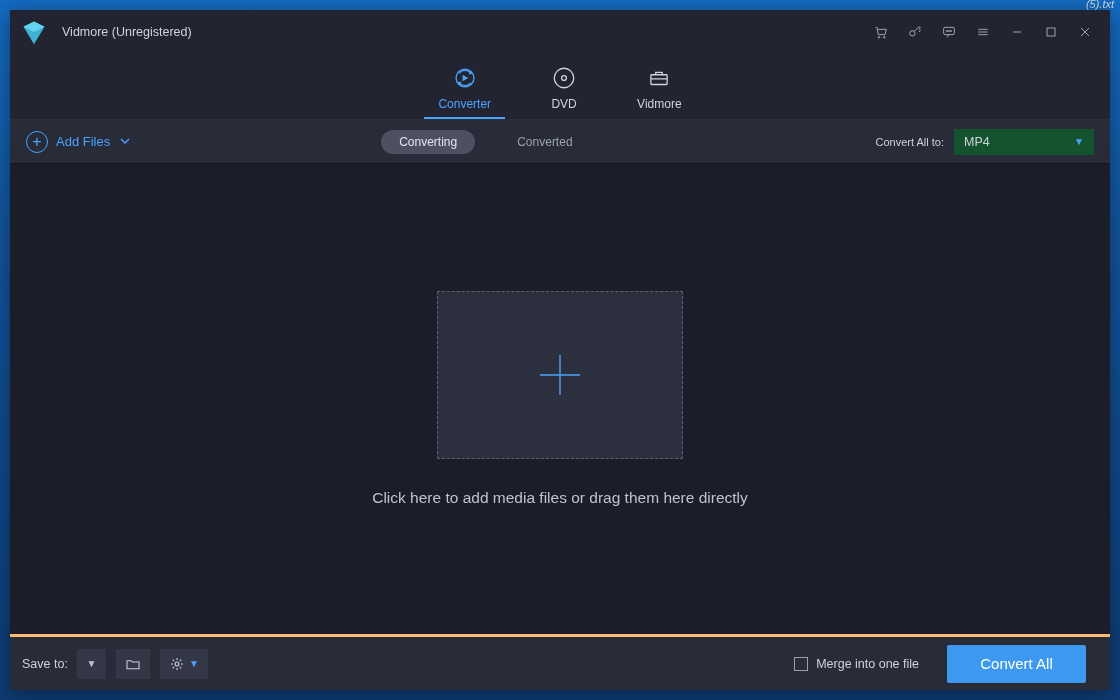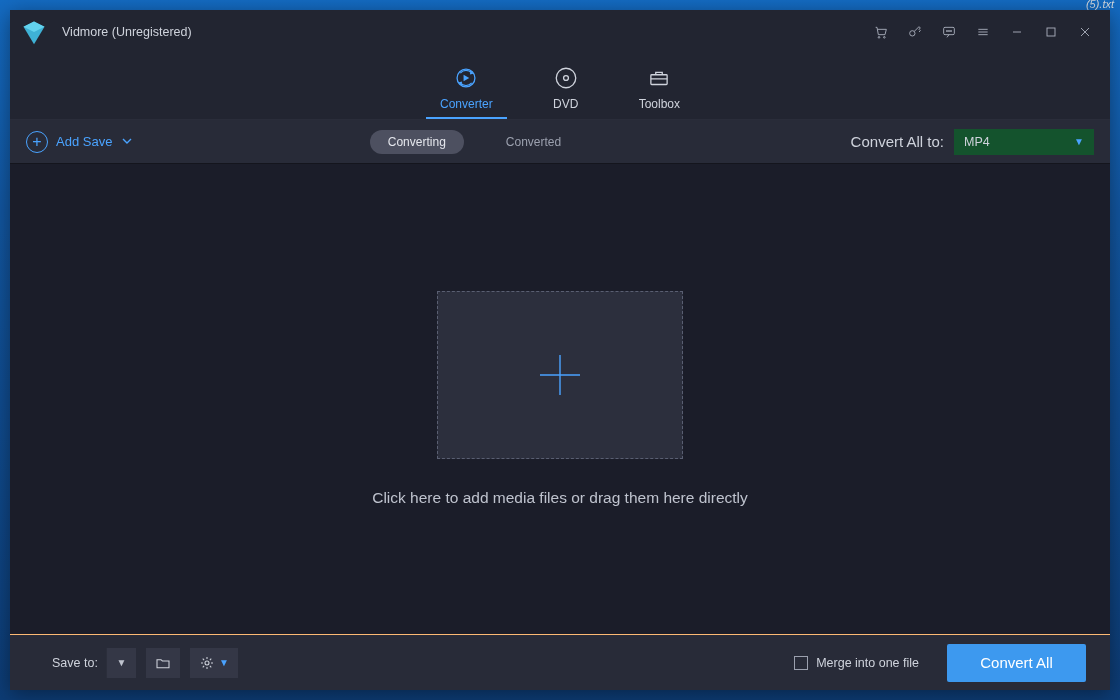--- a/index.html
+++ b/index.html
@@ -61,21 +61,21 @@
   width: 22px; height: 22px; border: 1.6px solid #4aa3ff; border-radius: 50%;
   display: flex; align-items: center; justify-content: center; font-size: 16px; line-height: 0;
 }
 .addfiles .chev { margin-left: 2px; }
 .center-toggle { flex: 1; display: flex; justify-content: center; align-items: center; gap: 24px; }
 .pill {
   background: #4d5060; color: #e4e6ec; font-size: 12px;
   padding: 5px 18px; border-radius: 14px; cursor: pointer;
 }
 .pill.inactive { background: transparent; color: #9ba0ae; }
-.convertall-label { color: #cfd3dc; font-size: 15px; margin-left: 34px; }
+.convertall-label { color: #cfd3dc; font-size: 11px; margin-left: 34px; }
 .select {
   width: 140px; height: 26px; background: #14532d; color: #cfd3dc;
   display: flex; align-items: center; justify-content: space-between;
   padding: 0 10px; font-size: 12.5px; cursor: pointer;
 }
 .select .tri { color: #4aa3ff; font-size: 10px; }
 
 
 .dropzone {
   flex: 1; background: #1b1d29; display: flex; flex-direction: column; align-items: center; justify-content: center;
@@ -83,22 +83,22 @@
 }
 .dropbox {
   width: 246px; height: 168px; border: 1px dashed #5a5f72; background: #2c2f3d;
   display: flex; align-items: center; justify-content: center;
 }
 .bigplus { width: 48px; height: 48px; stroke: #4aa3ff; stroke-width: 1.4; }
 .droptext { color: #bfc3ce; font-size: 15.5px; }
 
 
 .bottombar {
-  height: 56px; display: flex; align-items: center; padding: 0 24px 0 42px; gap: 10px;
-  background: #282b38; border-top: 1px solid #fdba74; text-align: right;
+  height: 56px; display: flex; align-items: center; padding: 0 24px 0 12px; gap: 10px;
+  background: #282b38; border-top: 3px solid #fdba74; text-align: right;
 }
 .saveto-label { color: #cfd3dc; font-size: 12.5px; margin-right: 4px;}
 .path-field {
   width: 390px; height: 30px; background: #343746; color: #cfd3dc;
   display: flex; align-items: center; padding: 0 10px; font-size: 12.5px;
 }
 .path-dd {
   width: 30px; height: 30px; background: #343746; display:flex;align-items:center;justify-content:center; cursor:pointer; margin-left:-6px; border-left:1px solid #2b2e3b;
 }
 .path-dd .tri{ color:#bfc3ce; font-size:10px;}
@@ -199,28 +199,28 @@
       </span>
       <span class="tab-label">DVD</span>
     </div>
     <div class="tab">
       <span class="tab-icon">
         <svg viewBox="0 0 32 32">
             <rect x="6" y="12" width="20" height="12" rx="1"></rect>
             <path d="M12 12V9h8v3M6 17h20"></path>
           </svg>
       </span>
-      <span class="tab-label">Toolbox</span>
+      <span class="tab-label">Vidmore</span>
     </div>
   </div>
 
   <div class="actionbar">
     <div class="addfiles">
       <span class="addfiles-plus">+</span>
-      <span>Add Save</span>
+      <span>Add Files</span>
       <span class="chev"><svg viewBox="0 0 10 10" width="10" height="10">
             <path d="M1 3l4 4 4-4" fill="none" stroke="#4aa3ff" stroke-width="1.4"></path>
           </svg></span>
     </div>
 
     <div class="center-toggle">
       <span class="pill">Converting</span>
       <span class="pill inactive">Converted</span>
     </div>
 

